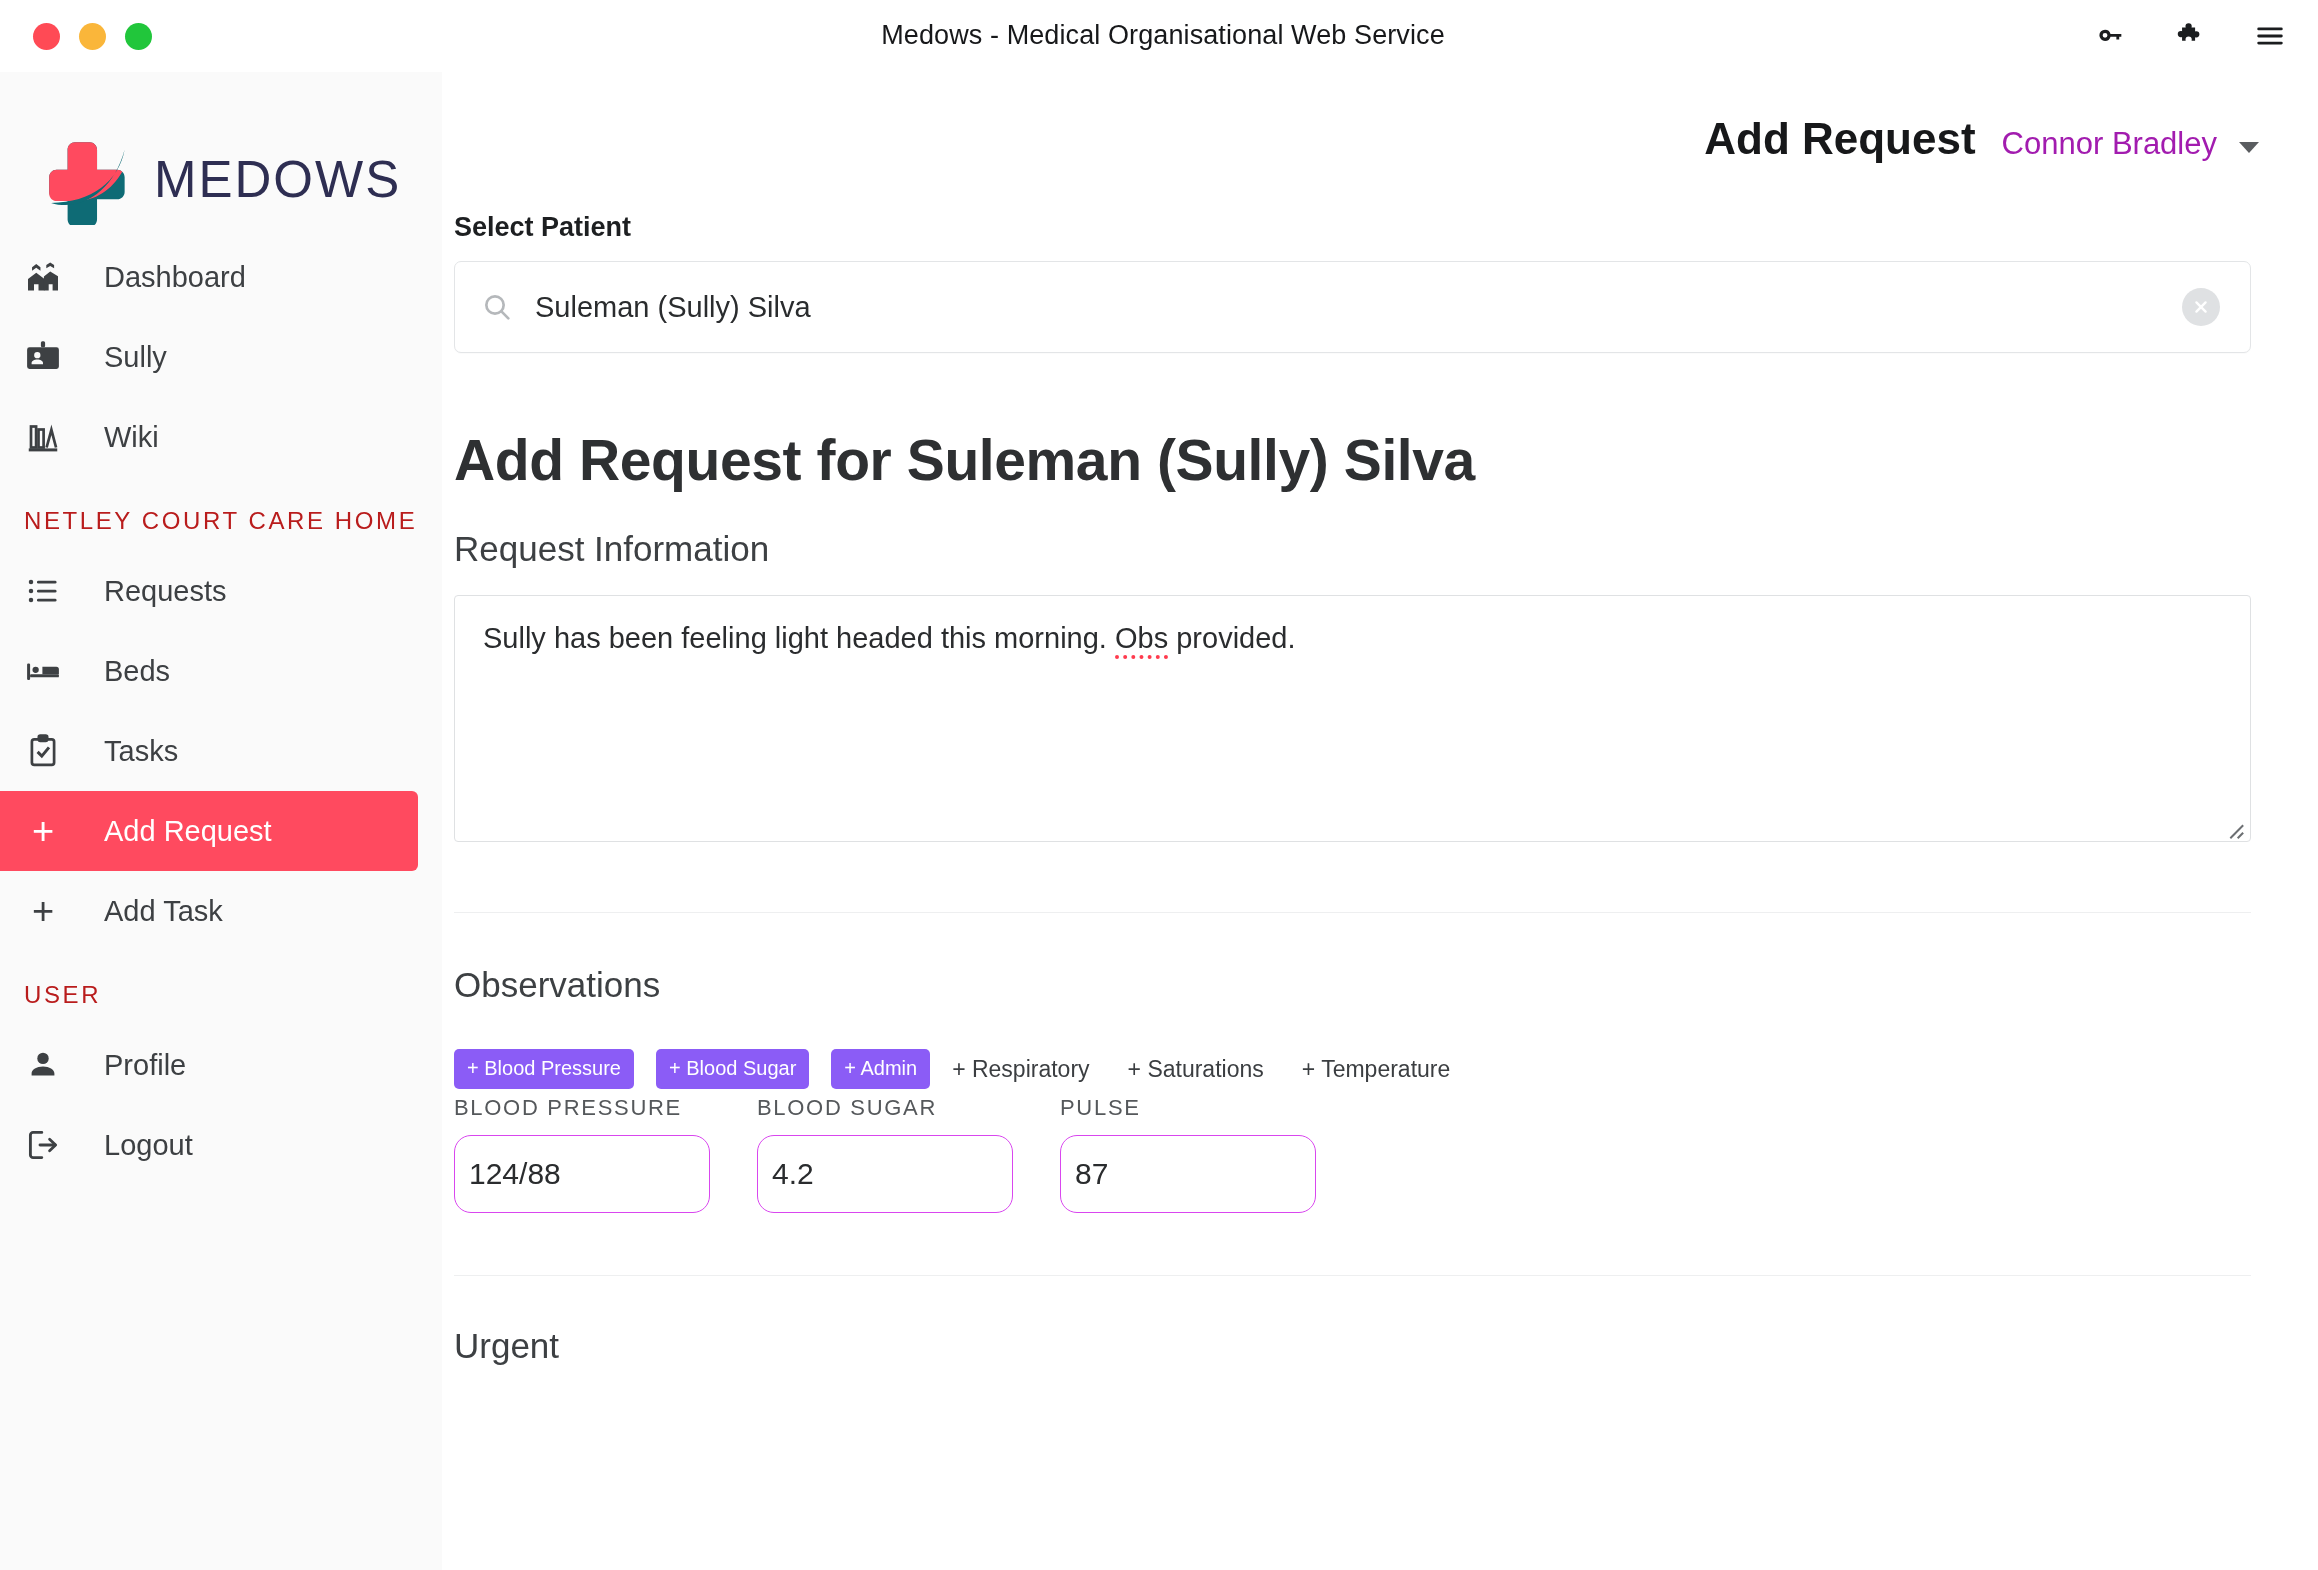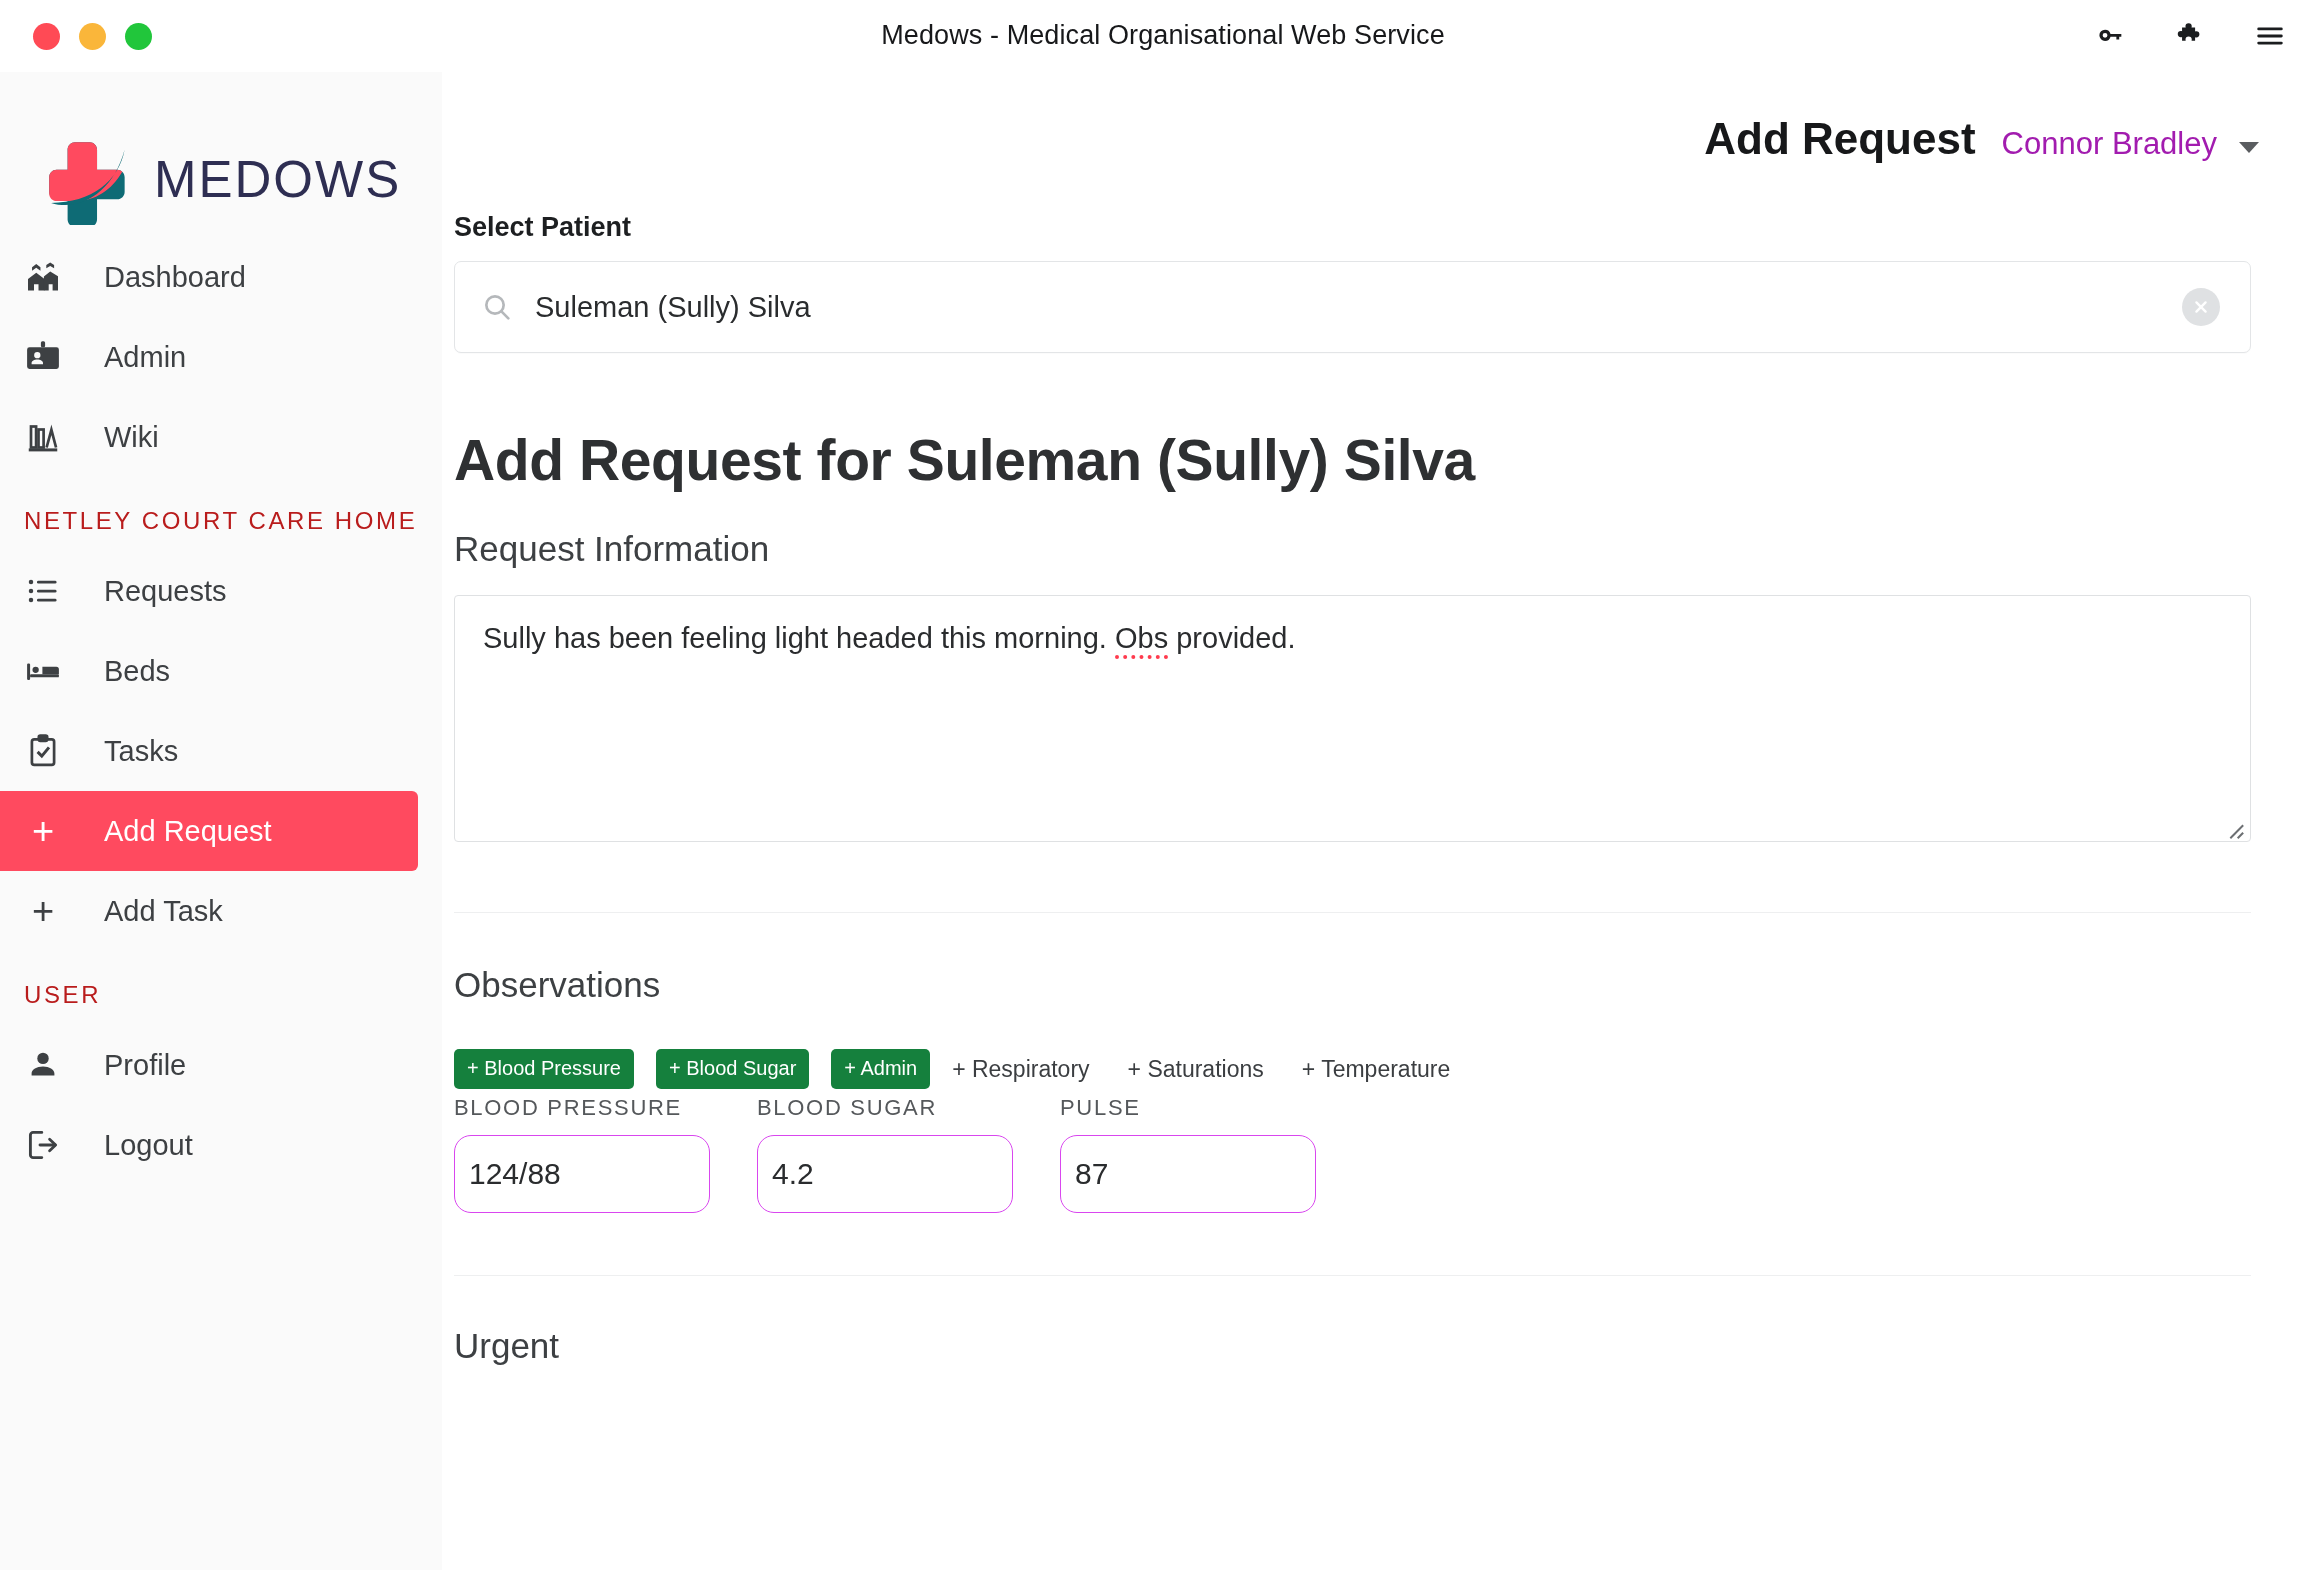--- a/index.html
+++ b/index.html
@@ -158,21 +158,21 @@
   .divider {
     width: 1797px; height: 1px; background: #eeeff0;
     margin: 70px 0 0 0;
   }
   .obs-title {
     font-size: 35px; color: #3d4043;
     margin: 52px 0 44px 0;
   }
   .chip-row { display: flex; align-items: center; gap: 0; }
   .chip {
-    background: #15803d; color: #ffffff;
+    background: #8b5cf6; color: #ffffff;
     font-size: 20px; border-radius: 5px;
     padding: 8px 13px 9px 13px;
     margin-right: 22px; white-space: nowrap;
     cursor: pointer;
   }
   .chip-plain {
     color: #3b3e41; font-size: 23px;
     margin-right: 38px; white-space: nowrap; cursor: pointer;
   }
   .field-row { display: flex; margin-top: 6px; }
@@ -257,21 +257,21 @@
         <span class="nav-label">Dashboard</span>
       </div>
 
       <div class="nav-item">
         <span class="nav-ic">
           <svg width="36" height="36" viewBox="0 0 24 24" fill="#3d4043">
             <rect x="10.6" y="1.5" width="2.8" height="4" rx="1"></rect>
             <path d="M3 5.5h18a1.6 1.6 0 0 1 1.6 1.6v11.3A1.6 1.6 0 0 1 21 20H3a1.6 1.6 0 0 1-1.6-1.6V7.1A1.6 1.6 0 0 1 3 5.5zm5.2 3.2a2.1 2.1 0 1 0 0 4.2 2.1 2.1 0 0 0 0-4.2zm0 5c-2 0-3.8 1-3.8 2.2v.9h7.6v-.9c0-1.2-1.8-2.2-3.8-2.2zM14 9h5.6v1.5H14V9zm0 3.2h5.6v1.5H14v-1.5zm0 3.2h4v1.5h-4v-1.5z"></path>
           </svg>
         </span>
-        <span class="nav-label">Admin</span>
+        <span class="nav-label">Sully</span>
       </div>
 
       <div class="nav-item">
         <span class="nav-ic">
           <svg width="36" height="36" viewBox="0 0 24 24" fill="none" stroke="#3d4043" stroke-width="1.8">
             <rect x="4" y="5" width="3.4" height="14"></rect>
             <rect x="9" y="7" width="3.4" height="12"></rect>
             <path d="M14.4 19 17.6 7.2l3.1 11.8"></path>
             <line x1="2.5" y1="20.6" x2="21.5" y2="20.6" stroke-width="2"></line>
           </svg>

